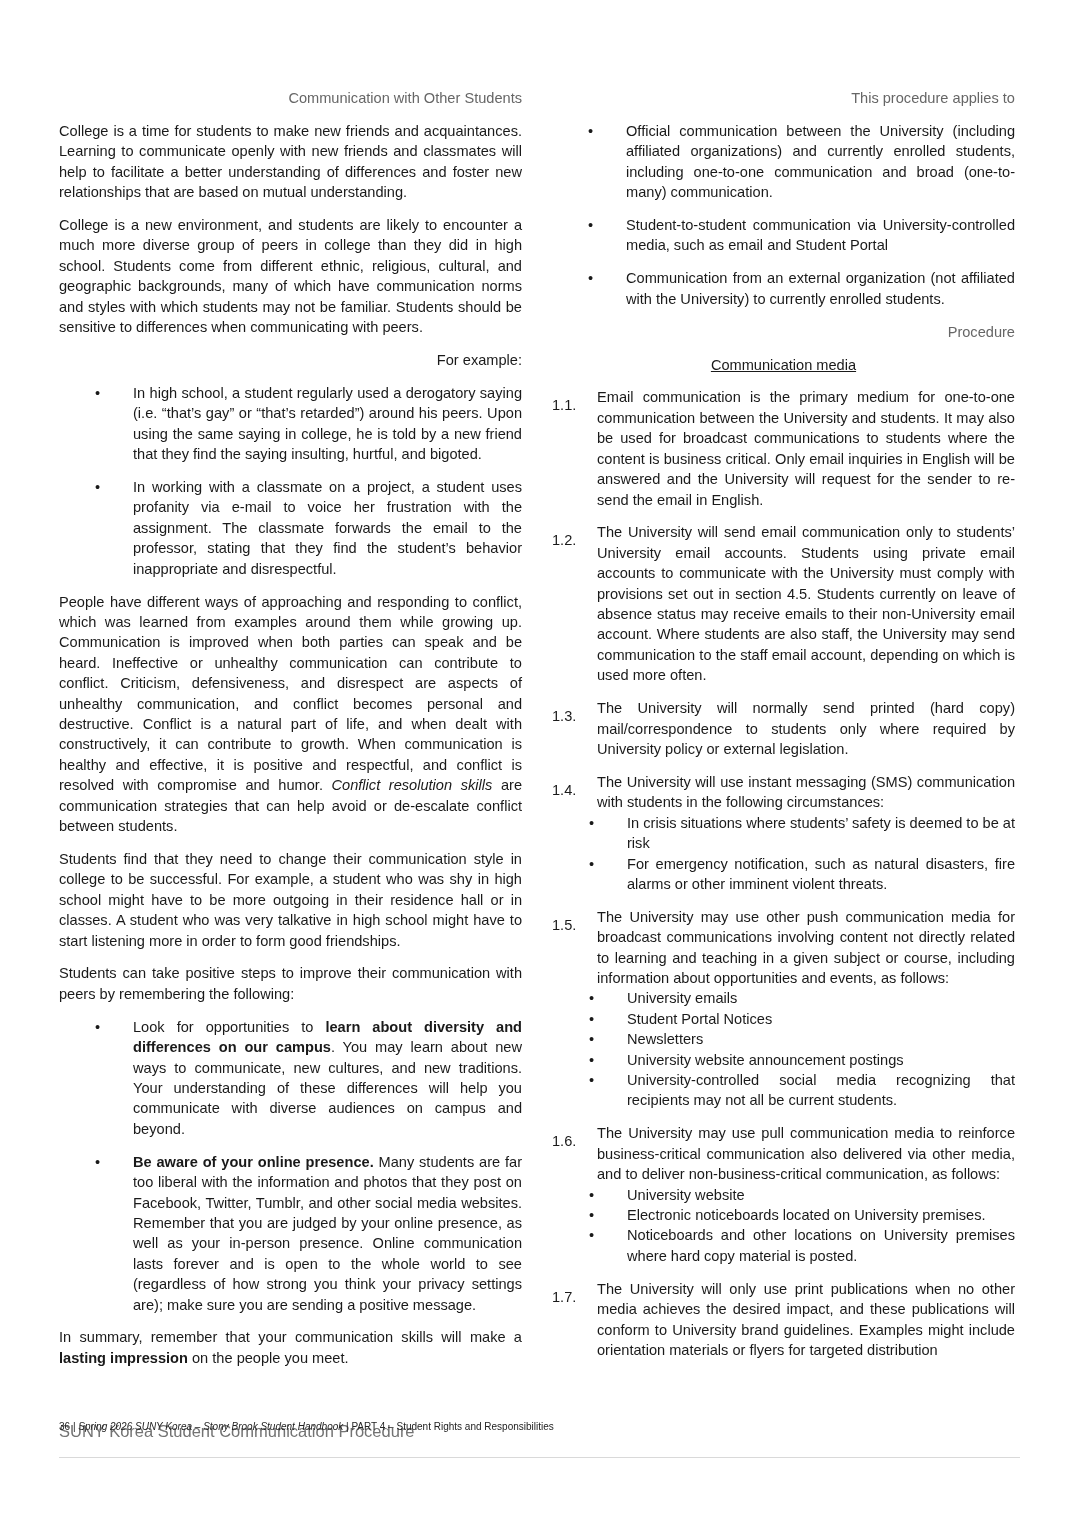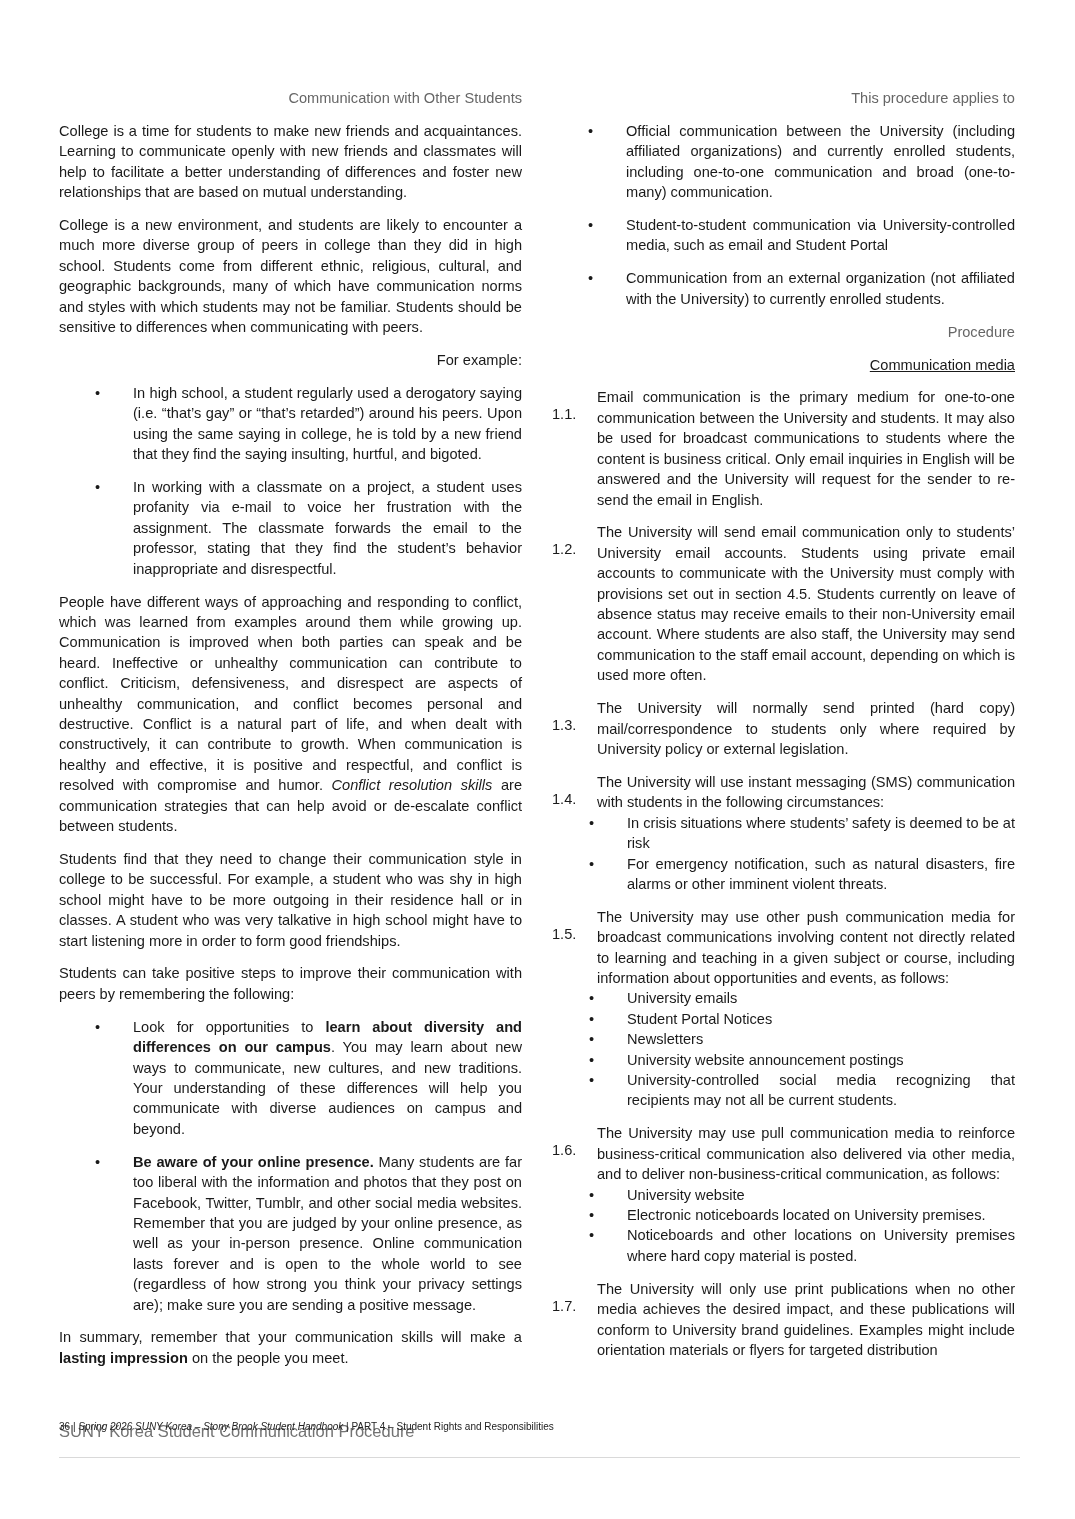--- a/index.html
+++ b/index.html
@@ -5,25 +5,25 @@
   html, body { margin: 0; padding: 0; background: #ffffff; }
   body {
     width: 1075px; height: 1519px; position: relative; overflow: hidden;
     font-family: "Liberation Sans", sans-serif; color: #1a1a1a;
   }
   .col { position: absolute; top: 88px; width: 463px; font-size: 14.6px; line-height: 20.4px; }
   .col-left { left: 59px; }
   .col-right { left: 552px; }
   p { margin: 0 0 12.5px 0; text-align: justify; }
   .subhead { color: #666666; margin-bottom: 12.5px; text-align: right; }
-  .underline { text-decoration: underline; text-align: right; }
+  .underline { text-decoration: underline; text-align: center; }
   .bul { position: relative; padding-left: 74px; margin: 0 0 12.5px 0; text-align: justify; }
   .bul::before { content: "\2022"; position: absolute; left: 36px; top: 0; }
   .num { position: relative; padding-left: 45px; margin: 0 0 12.5px 0; text-align: justify; }
-  .num .n { position: absolute; left: 0; top: 17px; }
+  .num .n { position: absolute; left: 0; top: 8px; }
   .num .t { display: block; }
   .sub { position: relative; padding-left: 30px; text-align: justify; margin: 0; }
   .sub::before { content: "\2022"; position: absolute; left: -8px; top: 0; }
   .sub-list { margin-left: 0; }
   .section-title { position: absolute; left: 59px; top: 1422px; font-size: 16.5px; color: #737373; }
   .rule { position: absolute; left: 59px; top: 1457px; width: 961px; height: 1px; background: #d9d9d9; }
   .footer { position: absolute; left: 59px; top: 1421px; font-size: 10px; color: #222; white-space: nowrap; }
   .footer i { font-style: italic; }
   b { font-weight: bold; }
   i { font-style: italic; margin-top: 12px; }

